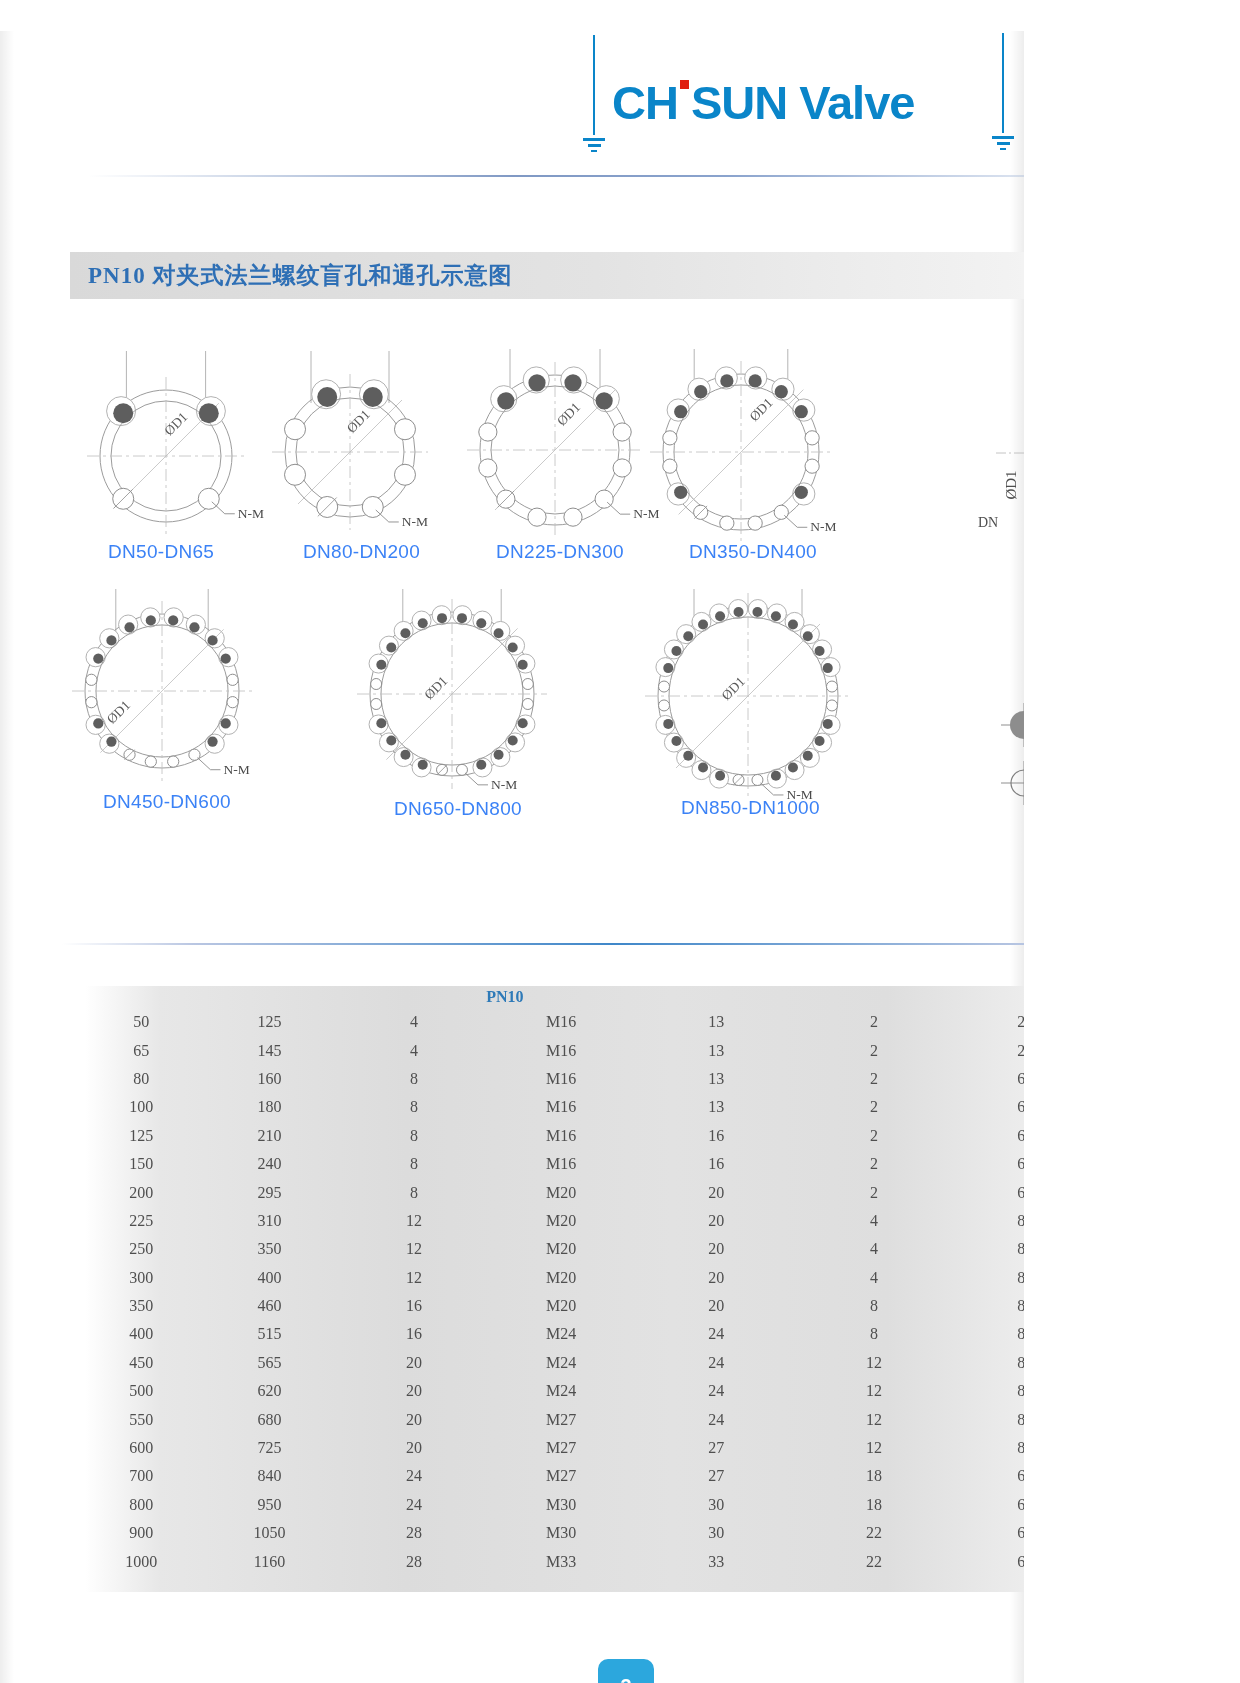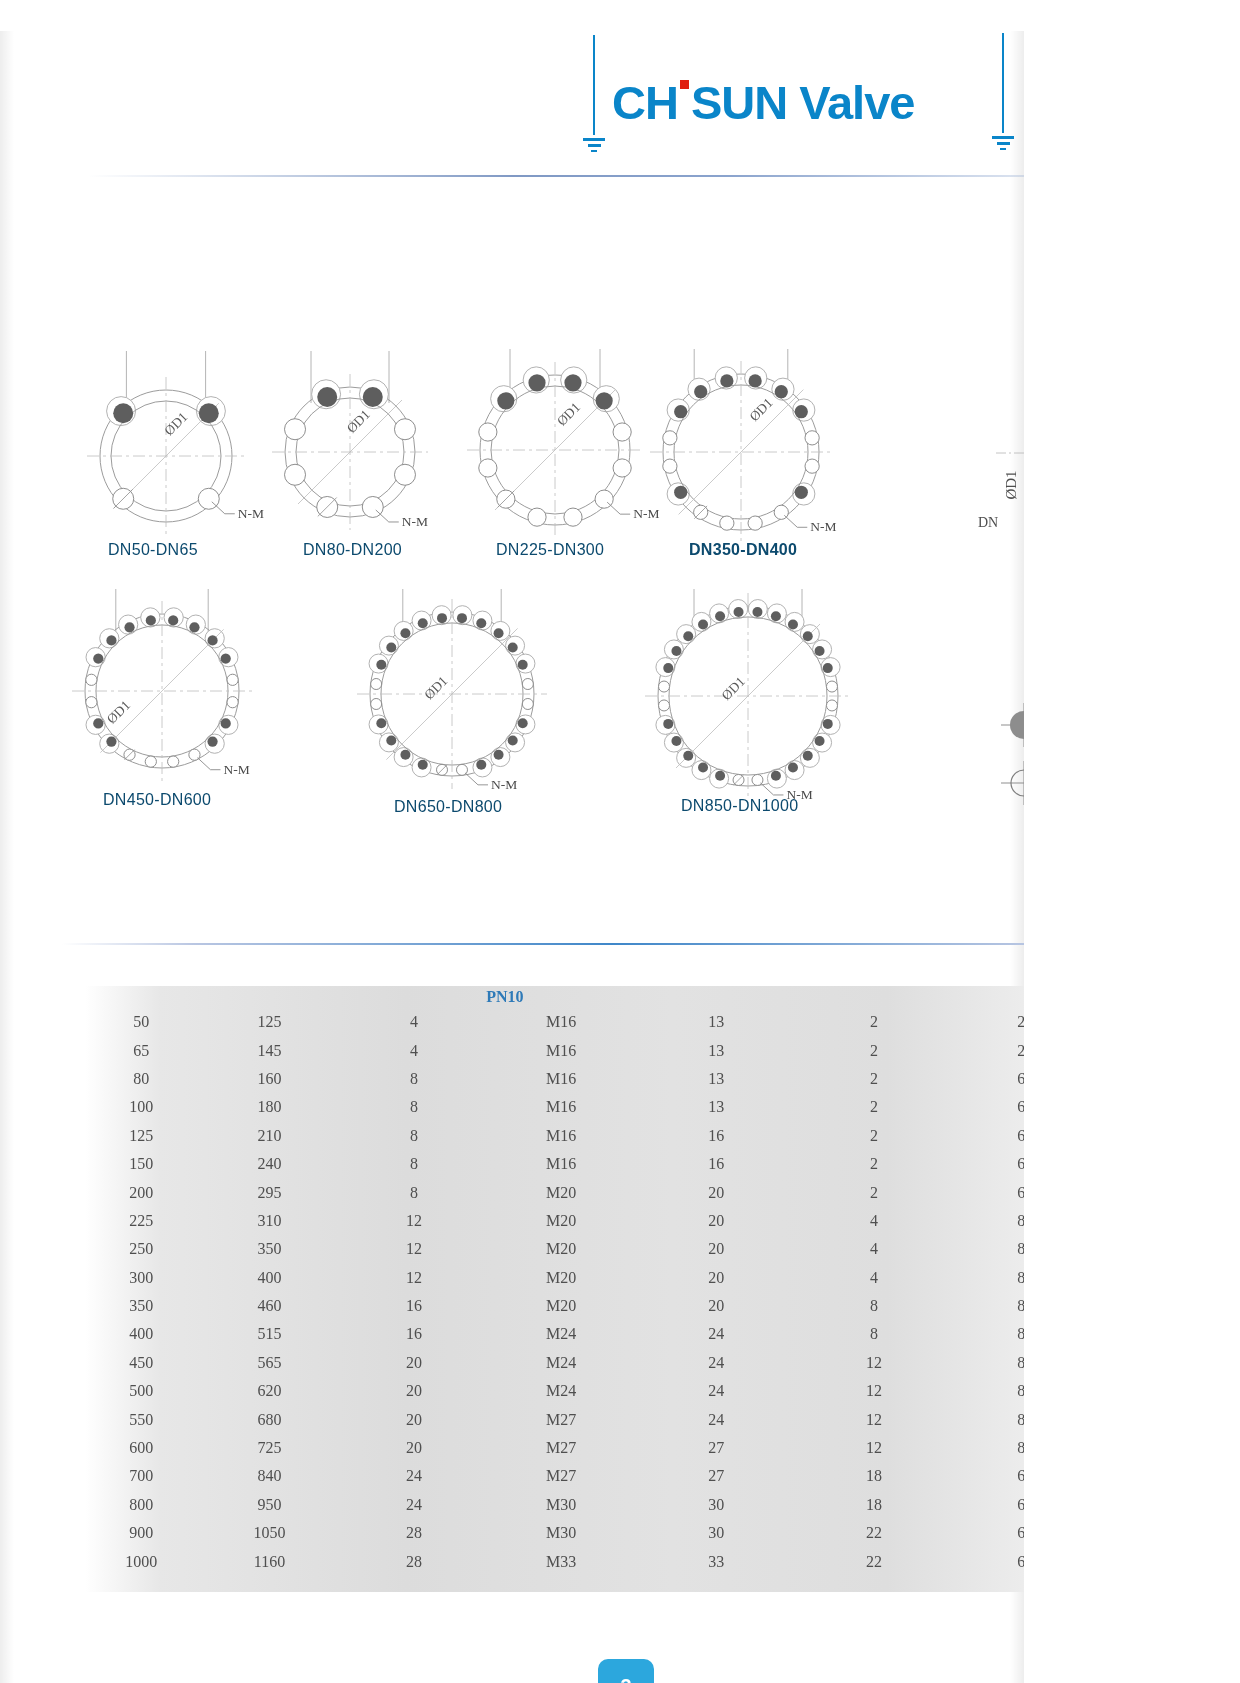--- a/index.html
+++ b/index.html
@@ -27,21 +27,21 @@
      background:linear-gradient(90deg,rgba(140,155,190,0),#8099c4 40%,#8aa3cd 60%,rgba(140,155,190,0))}
   .div-mid{left:62px;top:912px;width:1100px;
      background:linear-gradient(90deg,rgba(255,255,255,0),#b9c6e2 12%,#3f87c9 50%,#b9c6e2 88%,rgba(255,255,255,0))}
 
   
   .title-bar{position:absolute;left:70px;top:221px;width:1170px;height:47px;
      background:linear-gradient(90deg,#d9d9d9 0%,#e3e3e3 45%,#f2f2f2 80%,#ffffff 100%);}
   .title-bar span{position:absolute;left:18px;top:8px;font-size:23px;font-weight:bold;color:#2e6fb5;letter-spacing:1px}
 
   .dn-label{position:absolute;font-family:"Liberation Sans","DejaVu Sans",sans-serif;
-     font-size:16px;color:#0c4a6e;letter-spacing:.3px;white-space:nowrap}
+     font-size:19px;color:#3b82f6;letter-spacing:.3px;white-space:nowrap}
 
   
   .legend-item{position:absolute;height:44px}
   .legend-item .lab{position:absolute;left:62px;top:9px;font-size:20px;color:#be185d;letter-spacing:6px;white-space:nowrap}
 
   
   .tablewrap{position:absolute;left:85px;top:955px;width:1070px;padding-bottom:16px;
      background:linear-gradient(90deg,rgba(255,255,255,0) 0%,#e7e7e7 7%,#dcdcdc 30%,#e2e2e2 55%,#dedede 75%,#f1f1f1 92%,rgba(255,255,255,0) 100%)}
   .trow{display:grid;grid-template-columns:10.5% 13.5% 13.5% 14% 15% 14.5% 13% 6%;align-items:center}
   .tcell{text-align:center;font-size:16px;color:#4f4f4f}
@@ -70,20 +70,23 @@
   </div>
   <div class="logo"><span>CH</span><span class="idot"></span><span>SUN Valve</span></div>
   <div class="ground g-right">
     <div class="stem"></div>
       <div class="b1"></div>
       <div class="b2"></div>
       <div class="b3"></div>
   </div>
   <div class="divider div-top"></div>
 
+  <div class="title-bar">
+    <span>PN10 对夹式法兰螺纹盲孔和通孔示意图</span>
+  </div>
 
   <div id="diagrams">
       <svg width="242" height="223" style="position: absolute; left: 45px; top: 320px; overflow: visible;">
         <line x1="81.4" y1="0" x2="81.4" y2="55.199999999999996" stroke="#b4b4b4" stroke-width="1"></line>
         <line x1="160.6" y1="0" x2="160.6" y2="55.199999999999996" stroke="#b4b4b4" stroke-width="1"></line>
         <circle cx="121" cy="105" r="66" fill="none" stroke="#9c9c9c" stroke-width="1"></circle>
         <circle cx="165.90128060534576" cy="60.09871939465424" r="14.5" fill="#ffffff" stroke="#b2b2b2" stroke-width="1"></circle>
         <circle cx="76.09871939465422" cy="60.09871939465424" r="14.5" fill="#ffffff" stroke="#b2b2b2" stroke-width="1"></circle>
         <circle cx="121" cy="105" r="55" fill="none" stroke="#9c9c9c" stroke-width="1"></circle>
         <line x1="42" y1="105" x2="200" y2="105" stroke="#bdbdbd" stroke-width="0.8" stroke-dasharray="12 4 3 4"></line>
@@ -187,21 +190,21 @@
         <circle cx="61.89306717076579" cy="88.85595165383073" r="7.117670855789375" fill="#ffffff" stroke="#8e8e8e" stroke-width="1"></circle>
         <circle cx="72.71845310806546" cy="62.72115810607883" r="6.617670855789375" fill="#5e5e5e"></circle>
         <circle cx="92.72115810607879" cy="42.7184531080655" r="6.617670855789375" fill="#5e5e5e"></circle>
         <circle cx="118.85595165383067" cy="31.893067170765804" r="6.617670855789375" fill="#5e5e5e"></circle>
         <line x1="86.31525433586839" y1="169.68745066214495" x2="99.12706187628928" y2="156.87564312172407" stroke="#8e8e8e" stroke-width="0.8"></line>
         <line x1="176.27884189392117" y1="166.28154689193454" x2="189.27884189392117" y2="178.28154689193454" stroke="#8a8a8a" stroke-width="0.9"></line>
         <line x1="189.27884189392117" y1="178.28154689193454" x2="199.27884189392117" y2="178.28154689193454" stroke="#8a8a8a" stroke-width="0.9"></line>
         <text x="202.27884189392117" y="182.28154689193454" font-size="13.5" fill="#4a4a4a">N-M</text>
         <text x="156.2" y="63.8" font-size="13.5" fill="#5a5a5a" text-anchor="middle" transform="rotate(-45 156.2 63.8)">ØD1</text>
       </svg>
-      <div class="dn-label" style="left: 689px; top: 510px; font-weight: bold;">DN350-DN400</div>
+      <div class="dn-label" style="left: 689px; top: 510px;">DN350-DN400</div>
       <svg width="264" height="231" style="position: absolute; left: 30px; top: 558px; overflow: visible;">
         <line x1="85.80000000000001" y1="0" x2="85.80000000000001" y2="43.4" stroke="#b4b4b4" stroke-width="1"></line>
         <line x1="178.2" y1="0" x2="178.2" y2="43.4" stroke="#b4b4b4" stroke-width="1"></line>
         <circle cx="132" cy="102" r="77" fill="none" stroke="#9c9c9c" stroke-width="1"></circle>
         <circle cx="143.65436764549722" cy="28.41721862566223" r="9.615596868291755" fill="#ffffff" stroke="#b2b2b2" stroke-width="1"></circle>
         <circle cx="165.82229223059625" cy="35.6200139479666" r="9.615596868291755" fill="#ffffff" stroke="#b2b2b2" stroke-width="1"></circle>
         <circle cx="184.6794551983978" cy="49.32054480160222" r="9.615596868291755" fill="#ffffff" stroke="#b2b2b2" stroke-width="1"></circle>
         <circle cx="198.37998605203342" cy="68.17770776940377" r="9.615596868291755" fill="#ffffff" stroke="#b2b2b2" stroke-width="1"></circle>
         <circle cx="198.37998605203342" cy="135.82229223059625" r="9.615596868291755" fill="#ffffff" stroke="#b2b2b2" stroke-width="1"></circle>
         <circle cx="184.6794551983978" cy="154.6794551983978" r="9.615596868291755" fill="#ffffff" stroke="#b2b2b2" stroke-width="1"></circle>

